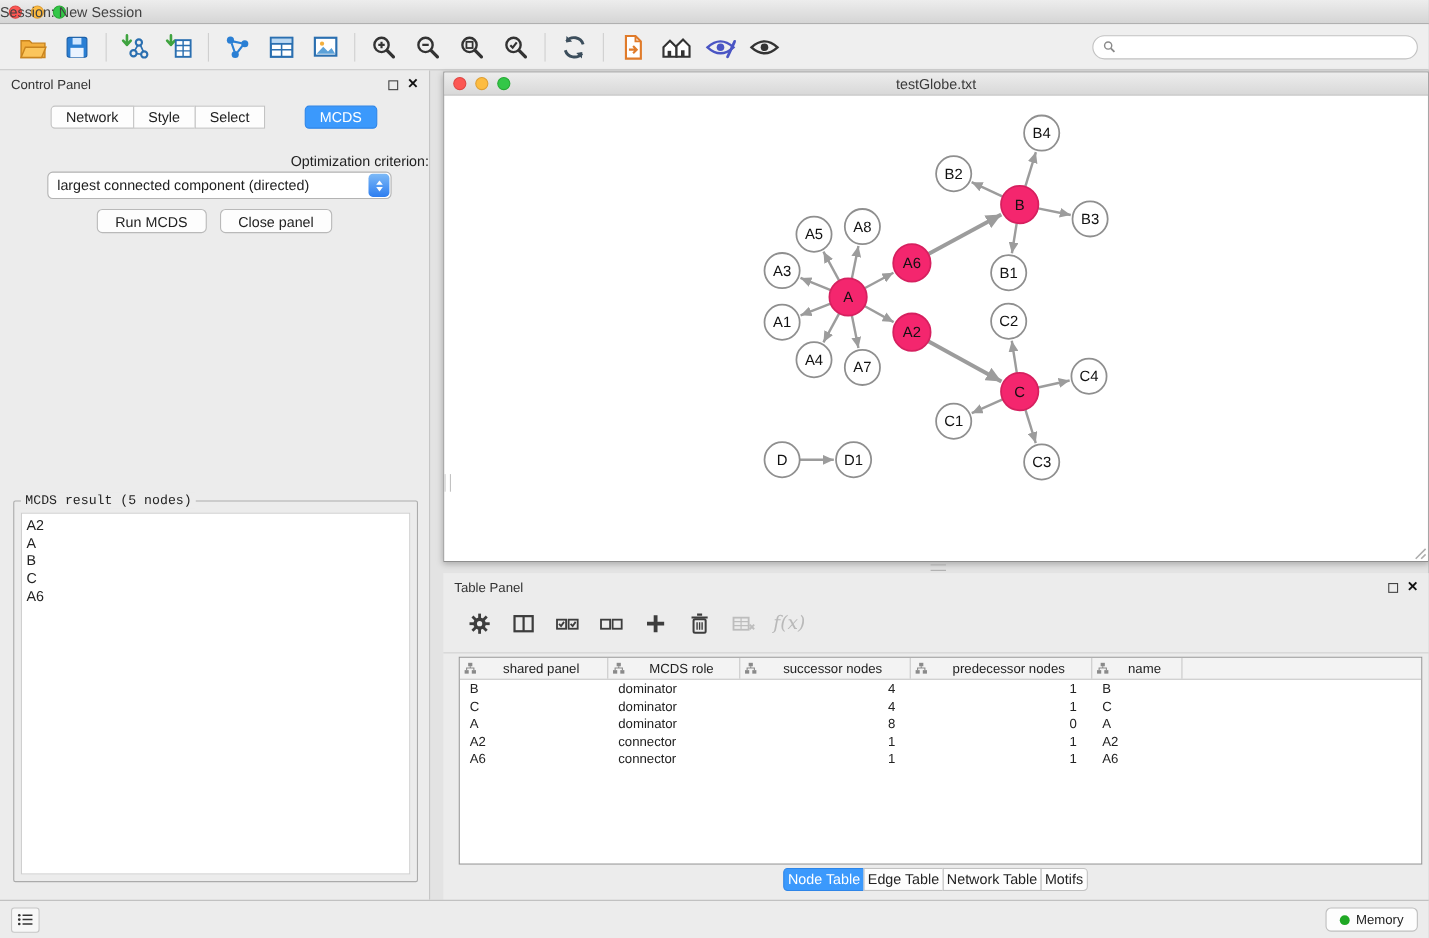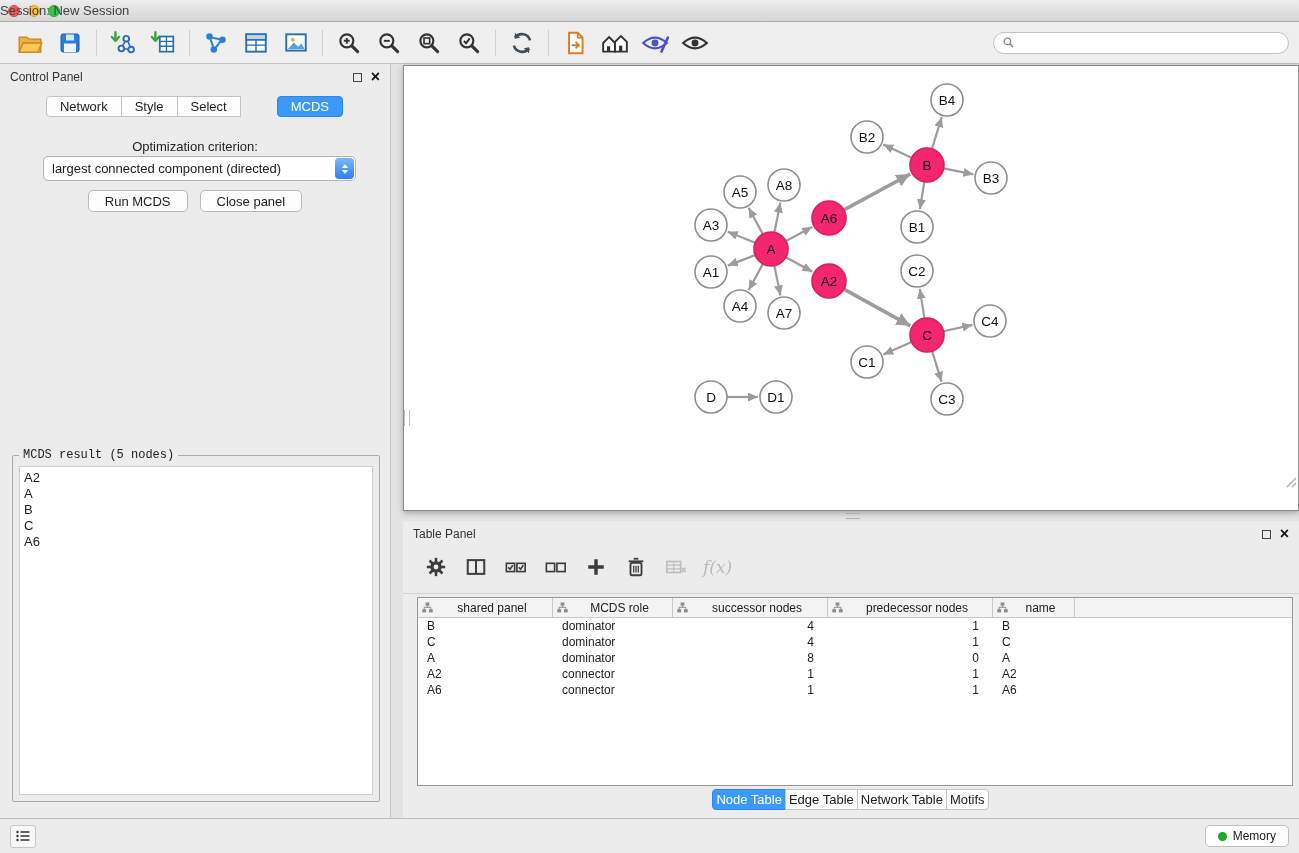--- a/index.html
+++ b/index.html
@@ -37,21 +37,21 @@
 
   
   .control-panel{position:absolute;top:64px;left:0;width:391px;bottom:35px;background:#ECECEC;
     border-right:1px solid #C6C6C6;}
   .cp-tabs{display:flex;justify-content:center;margin-top:6px;}
   .cp-tab{height:21px;display:flex;align-items:center;padding:0 13px;font-size:13px;
     background:#FDFDFD;border:1px solid #C3C3C3;margin-left:-1px;}
   .cp-tab:first-child{border-radius:4px 0 0 4px;}
   .cp-tab:last-child{border-radius:0 4px 4px 0;margin-left:36px;}
   .cp-tab.active{background:#3B99FC;border-color:#2E85E8;color:#fff;border-radius:4px;}
-  .opt-label{text-align:center;font-size:13px;margin-top:22px;}
+  .opt-label{text-align:right;font-size:13px;margin-top:22px;}
   .dropdown{position:absolute;left:43px;top:92px;width:313px;height:25px;background:#fff;
     border:1px solid #B3B3B3;border-radius:5px;display:flex;align-items:center;font-size:13px;}
   .dropdown .dd-text{padding-left:8px;flex:1;white-space:nowrap;overflow:hidden;}
   .stepper{width:19px;height:21px;margin-right:1px;border-radius:4px;
     background:linear-gradient(#7CB9F7,#2E7EF0);display:flex;flex-direction:column;
     align-items:center;justify-content:center;gap:2px;}
   .tri-up{width:0;height:0;border-left:3.5px solid transparent;border-right:3.5px solid transparent;
     border-bottom:4.5px solid #fff;}
   .tri-down{width:0;height:0;border-left:3.5px solid transparent;border-right:3.5px solid transparent;
     border-top:4.5px solid #fff;}
@@ -286,20 +286,28 @@
           <div>A2</div>
           <div>A</div>
           <div>B</div>
           <div>C</div>
           <div>A6</div>
         </div>
     </div>
   </div>
 
   <div class="net-window">
+    <div class="net-titlebar">
+      <div class="lights">
+        <div class="light red"></div>
+        <div class="light yellow"></div>
+        <div class="light green"></div>
+      </div>
+      <div class="title">testGlobe.txt</div>
+    </div>
     <div class="net-canvas">
       <div class="grip-v"></div>
       <svg id="graph-svg" width="894" height="423" viewBox="0 0 894 423">
         <defs>
           <marker id="arrow" markerUnits="userSpaceOnUse" markerWidth="11" markerHeight="9" refX="10" refY="4.5" orient="auto">
             <path d="M0,0 L10,4.5 L0,9 Z" fill="#9C9C9C"></path>
           </marker>
           <marker id="arrowBig" markerUnits="userSpaceOnUse" markerWidth="16" markerHeight="13" refX="14" refY="6.5" orient="auto">
             <path d="M0,0 L14,6.5 L0,13 Z" fill="#9C9C9C"></path>
           </marker>

